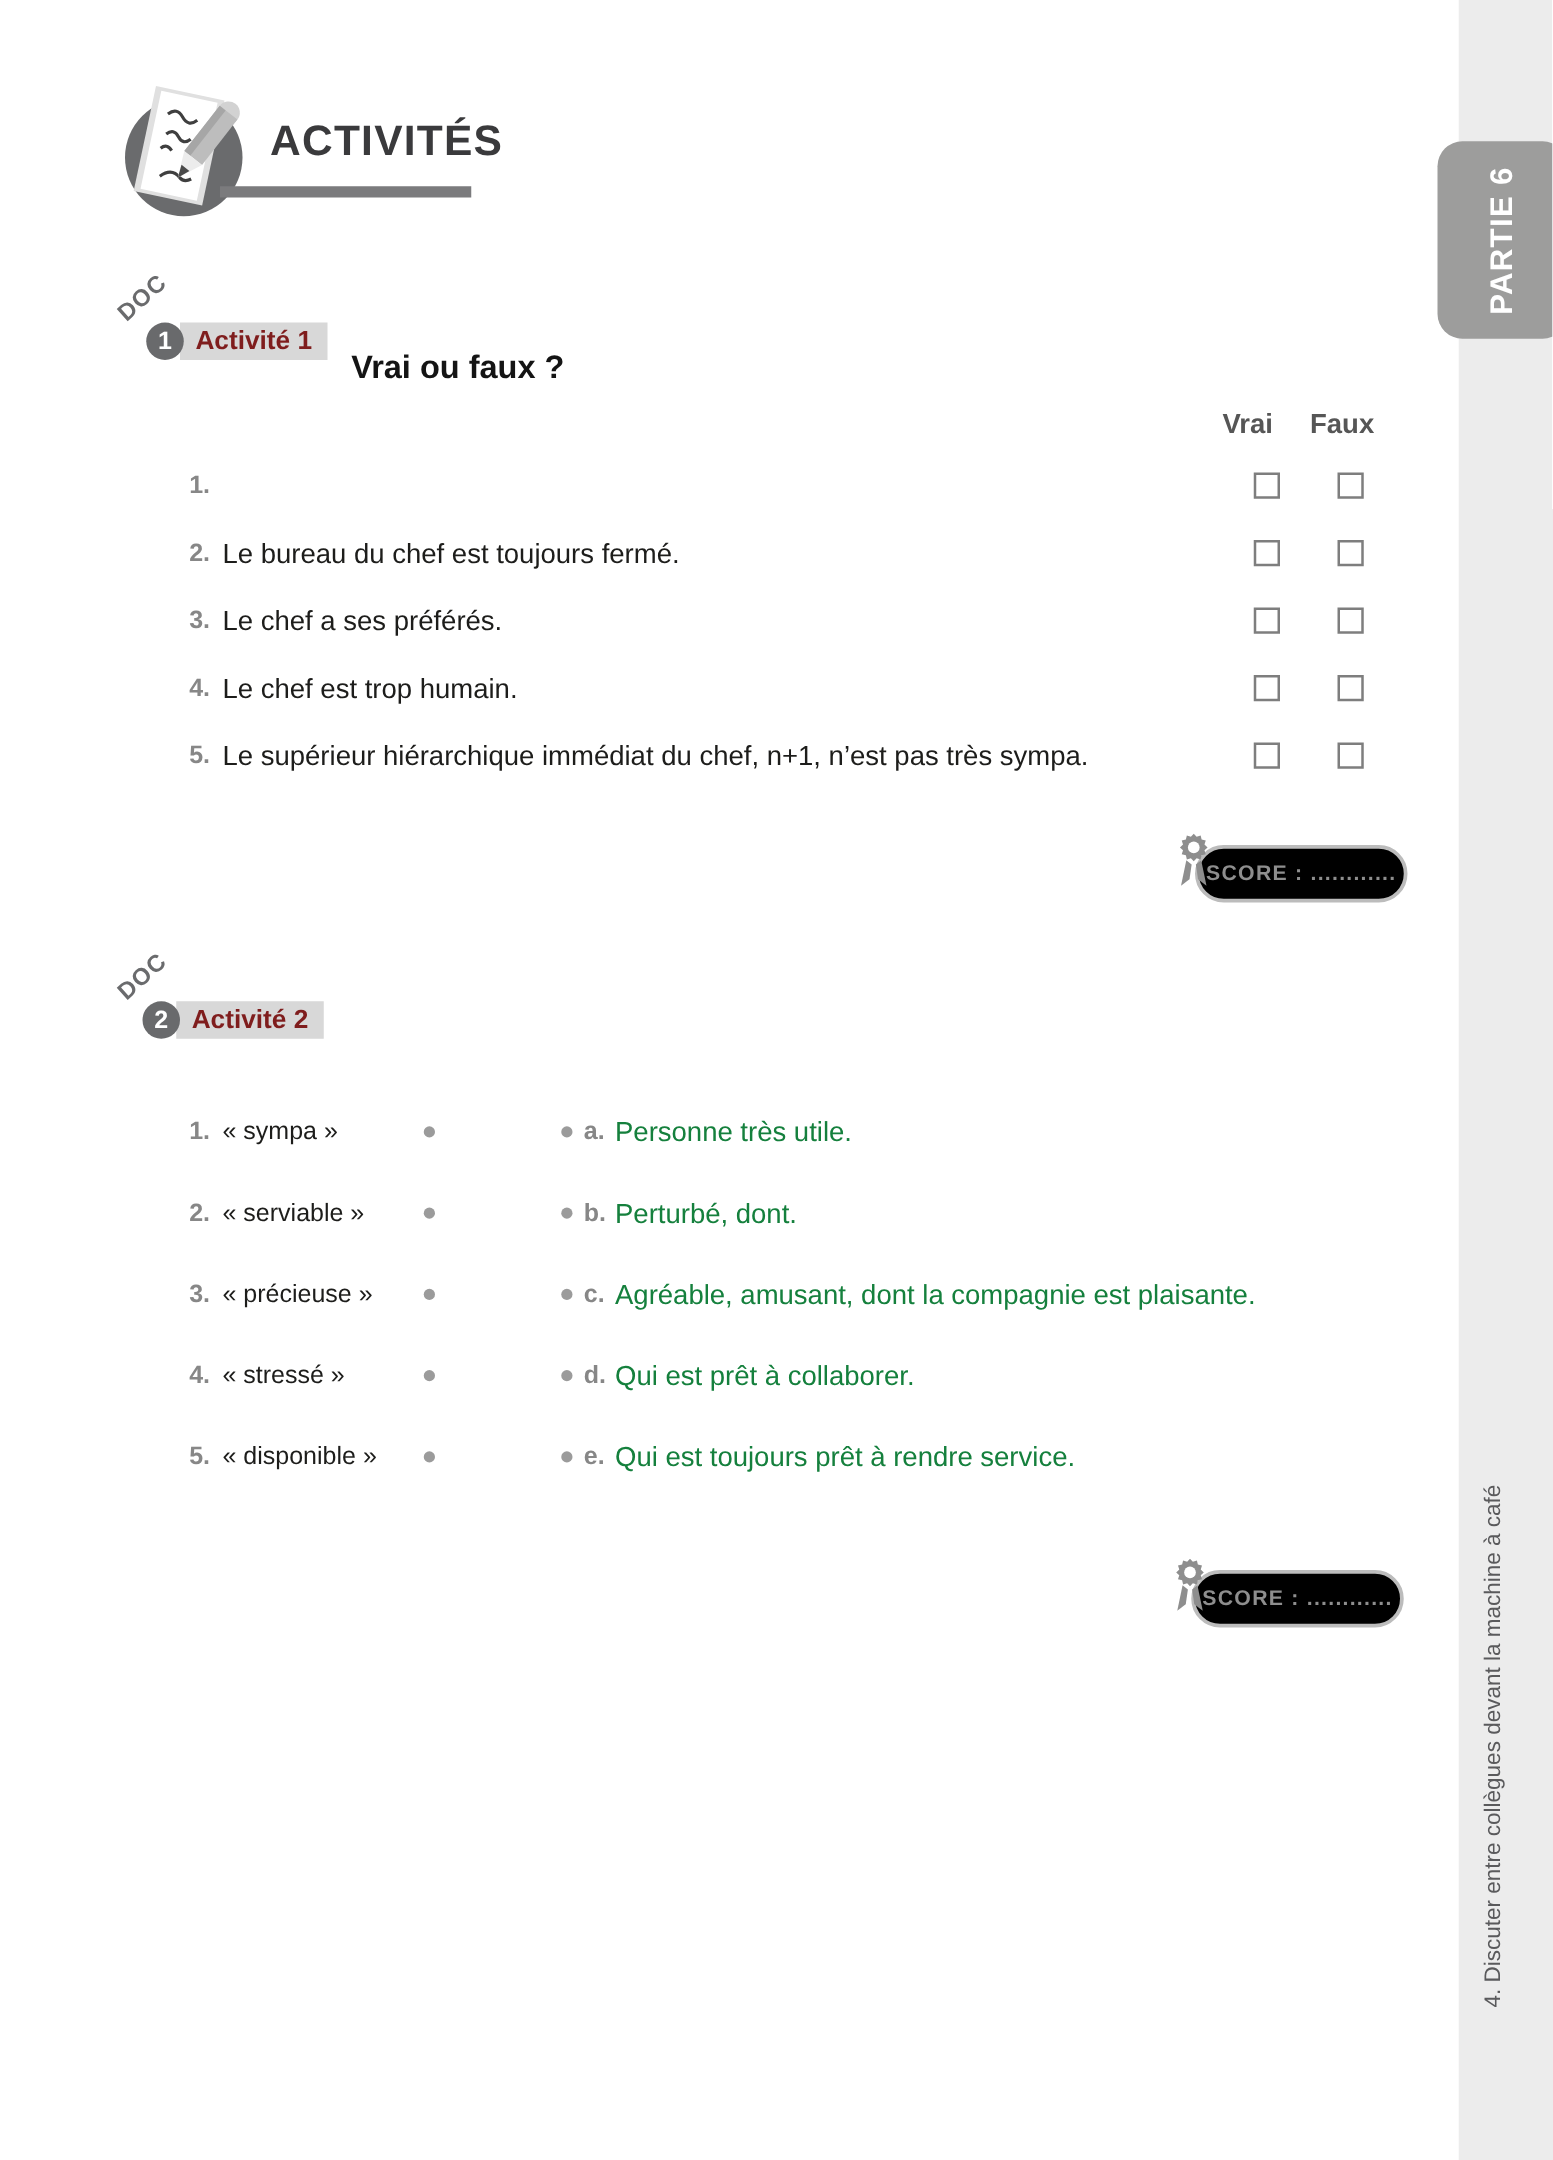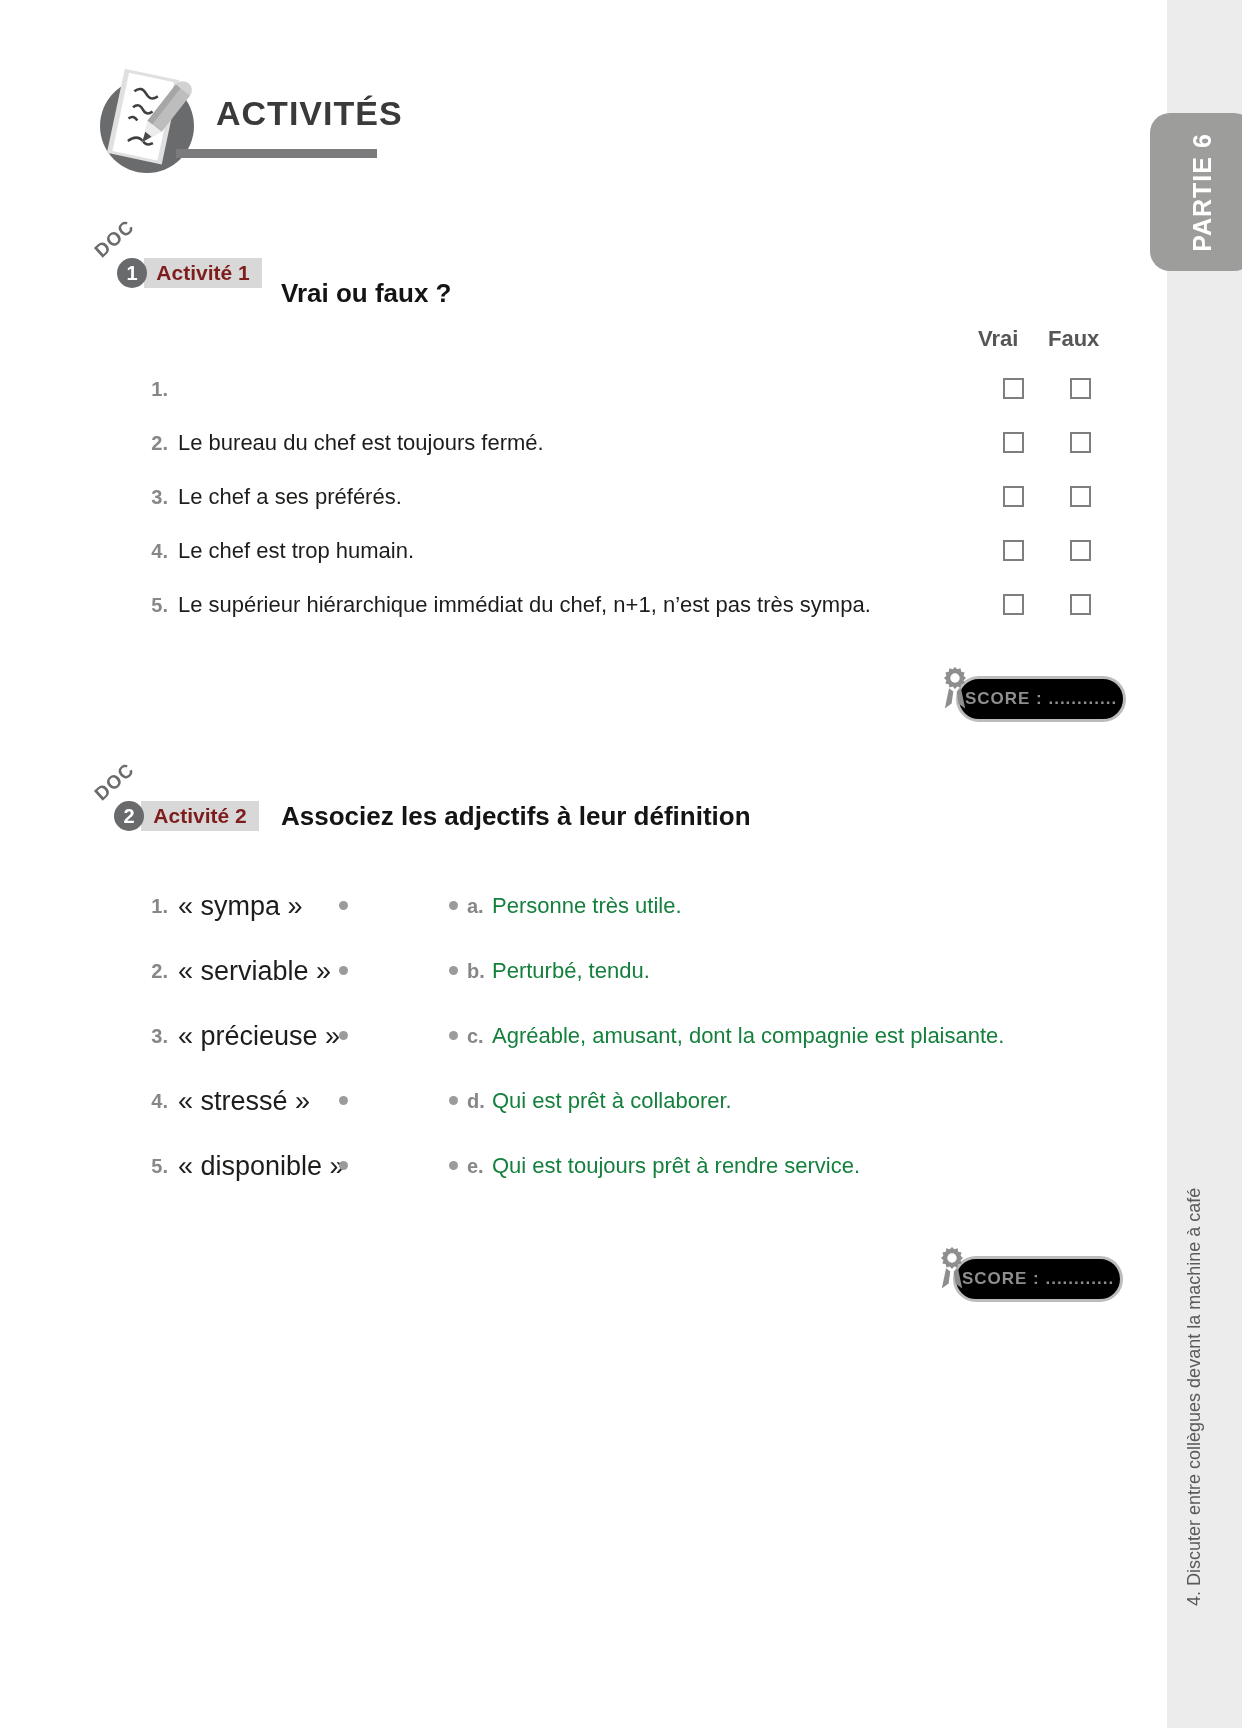--- a/index.html
+++ b/index.html
@@ -77,21 +77,21 @@
 
   
   .match-list { position:absolute; left:140px; top:873px; width:980px; }
   .match-row { position:relative; height:65px; }
   .match-row .num {
     position:absolute; left:0; top:50%; transform:translateY(-50%);
     width:28px; text-align:right; font-size:20px; font-weight:bold; color:#878787;
   }
   .match-row .term {
     position:absolute; left:38px; top:50%; transform:translateY(-50%);
-    font-size:27px; color:#1d1d1b; white-space:nowrap;
+    font-size:20px; color:#1d1d1b; white-space:nowrap;
   }
   .dot {
     position:absolute; top:50%; margin-top:-4.5px; width:9px; height:9px;
     border-radius:50%; background:#9b9b9b;
   }
   .dot-left { left:199px; }
   .dot-right { left:309px; }
   .match-row .letter {
     position:absolute; left:327px; top:50%; transform:translateY(-50%);
     font-size:20px; font-weight:bold; color:#878787;
@@ -196,38 +196,37 @@
       <circle cx="20" cy="16" r="5.5" fill="#ffffff"></circle>
     </svg>
   </div>
   <div class="score-pill score-pill-1">
     <span>SCORE : ............</span>
   </div>
 
   <div class="doc-label" style="left:92px; top:771px;">DOC</div>
   <div class="doc-circle" style="left:114px; top:801px;">2</div>
   <div class="activity-badge" style="left:141px; top:801px;">Activité 2</div>
-  <div class="activity-title" style="left:281px; top:801px;">Associez les adjectifs à leur définition</div>
 
   <div class="match-list">
     <div class="match-row">
       <span class="num">1.</span>
       <span class="term">« sympa »</span>
       <span class="dot dot-left"></span>
       <span class="dot dot-right"></span>
       <span class="letter">a.</span>
       <span class="def">Personne très utile.</span>
     </div>
     <div class="match-row">
       <span class="num">2.</span>
       <span class="term">« serviable »</span>
       <span class="dot dot-left"></span>
       <span class="dot dot-right"></span>
       <span class="letter">b.</span>
-      <span class="def">Perturbé, tendu.</span>
+      <span class="def">Perturbé, dont.</span>
     </div>
     <div class="match-row">
       <span class="num">3.</span>
       <span class="term">« précieuse »</span>
       <span class="dot dot-left"></span>
       <span class="dot dot-right"></span>
       <span class="letter">c.</span>
       <span class="def">Agréable, amusant, dont la compagnie est plaisante.</span>
     </div>
     <div class="match-row">

